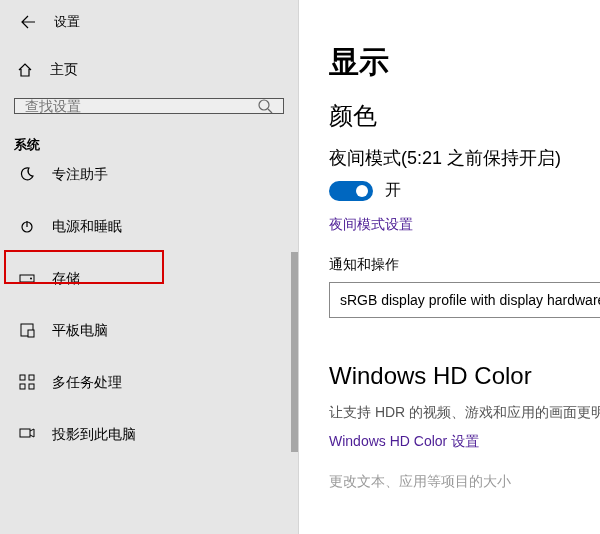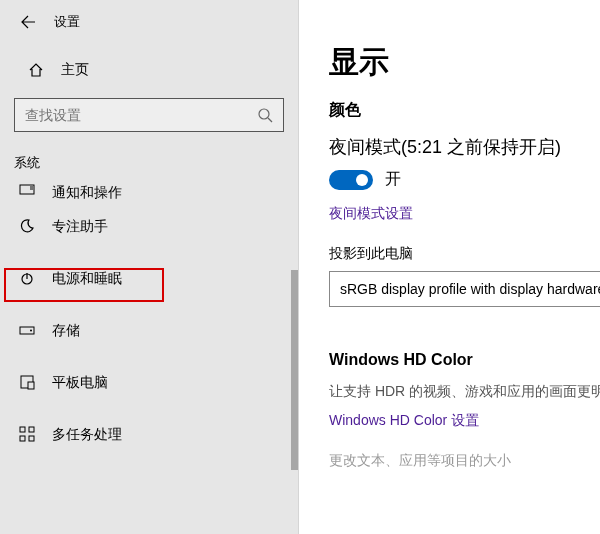--- a/index.html
+++ b/index.html
@@ -9,48 +9,48 @@
     background: #fff; color: #000;
   }
   .app { display: flex; width: 100%; height: 100%; }
   .sidebar {
     width: 299px; height: 100%; background: #e6e6e6;
     border-right: 1px solid #d5d5d5; position: relative;
   }
   .topbar { display: flex; align-items: center; height: 44px; padding-left: 14px; }
   .back-btn { width: 28px; height: 28px; display:flex; align-items:center; justify-content:center; margin-right: 12px; cursor:pointer;}
   .topbar-title { font-size: 13px; }
-  .home-row { display:flex; align-items:center; height:40px; padding-left: 27px; margin-top: 6px; cursor:pointer;}
+  .home-row { display:flex; align-items:center; height:40px; padding-left: 16px; margin-top: 6px; cursor:pointer;}
   .home-row .icon { width: 18px; display:flex; justify-content:center; margin-right: 16px; }
   .home-row .label { font-size: 14px; }
   .search-wrap { padding: 8px 14px 0 14px; }
   .search-box {
-    width: 100%; height: 34px; border: 1px solid #555; background: #eee;
+    width: 100%; height: 16px; border: 1px solid #555; background: #eee;
     display:flex; align-items:center; padding: 0 10px;
   }
   .search-box input {
     flex:1; border:none; background:transparent; outline:none;
     font-size: 14px; color:#666;
   }
-  .group-title { font-size: 13px; font-weight: normal; padding: 22px 0 12px 14px; }
+  .group-title { font-size: 13px; font-weight: bold; padding: 22px 0 12px 14px; }
   .nav { position: relative; }
   .nav-item {
     display:flex; align-items:flex-start; height: 52px;
     padding-left: 18px; cursor:pointer; font-size: 14px;
   }
   .nav-item .icon { width: 18px; display:flex; justify-content:center; align-items:center; margin-right: 16px; }
   .highlight-box {
     position:absolute; border: 2px solid #d60000; pointer-events:none;
   }
   .nav-scrollbar {
     position:absolute; right: 0; width: 7px; background: #a7a7a7;
   }
   .main { flex:1; padding: 42px 0 0 30px; position: relative; overflow:hidden;}
   h1.page-title { font-size: 30px; font-weight: 600; margin-bottom: 17px; }
-  h2.section { font-size: 16px; font-weight: 700; margin-bottom: 14px; margin-top: 6px;}
+  h2.section { font-size: 24px; font-weight: 400; margin-bottom: 14px; margin-top: 6px;}
   .body-text { font-size: 18px; margin-bottom: 10px; }
   .toggle-row { display:flex; align-items:center; margin-bottom: 14px;}
   .toggle {
     width: 44px; height: 20px; border-radius: 10px; background: #0067c0;
     position:relative; margin-right: 12px; cursor:pointer;
   }
   .toggle .knob {
     width: 12px; height: 12px; border-radius: 50%; background:#fff;
     position:absolute; top:4px; right:5px;
   }
@@ -95,29 +95,20 @@
           <circle cx="7" cy="7" r="5" stroke="#666" stroke-width="1.2" fill="none"></circle>
           <path d="M11 11 L15 15" stroke="#666" stroke-width="1.2"></path>
         </svg>
       </div>
     </div>
 
     <div class="group-title">系统</div>
 
     <div class="nav">
 
-      <div class="nav-item" style="height:34px; align-items:flex-start;">
-        <span class="icon">
-          <svg width="16" height="12" viewBox="0 0 16 12">
-              <rect x="1" y="1" width="14" height="9" stroke="#000" fill="none"></rect>
-              <path d="M11 3 H14 M11 5 H14" stroke="#000"></path>
-            </svg>
-        </span>
-        <span>通知和操作</span>
-      </div>
 
       <div class="nav-item">
         <span class="icon">
           <svg width="16" height="16" viewBox="0 0 16 16">
               <path d="M10 2 A6 6 0 1 0 14 10 A5 5 0 0 1 10 2 Z" stroke="#000" stroke-width="1.2" fill="none"></path>
             </svg>
         </span>
         <span>专注助手</span>
       </div>
 
@@ -156,20 +147,29 @@
           <svg width="16" height="16" viewBox="0 0 16 16">
               <rect x="1" y="1" width="5" height="5" stroke="#000" fill="none"></rect>
               <rect x="10" y="1" width="5" height="5" stroke="#000" fill="none"></rect>
               <rect x="1" y="10" width="5" height="5" stroke="#000" fill="none"></rect>
               <rect x="10" y="10" width="5" height="5" stroke="#000" fill="none"></rect>
             </svg>
         </span>
         <span>多任务处理</span>
       </div>
 
+      <div class="nav-item">
+        <span class="icon">
+          <svg width="16" height="16" viewBox="0 0 16 16">
+              <rect x="1" y="3" width="10" height="8" stroke="#000" fill="none"></rect>
+              <path d="M11 5 L15 3 V11 L11 9" stroke="#000" fill="none"></path>
+            </svg>
+        </span>
+        <span>投影到此电脑</span>
+      </div>
 
       <div class="nav-item">
         
         
       </div>
 
       <div class="highlight-box" style="left:4px; top:84px; width:160px; height:34px;"></div>
 
       <div class="nav-scrollbar" style="top:86px; height:200px;"></div>
     </div>
@@ -181,21 +181,21 @@
     <h2 class="section">颜色</h2>
     <div class="body-text">夜间模式(5:21 之前保持开启)</div>
     <div class="toggle-row">
       <div class="toggle">
           <div class="knob"></div>
         </div>
       <span>开</span>
     </div>
     <a class="link">夜间模式设置</a>
 
-    <div class="sublabel">投影到此电脑</div>
+    <div class="sublabel">通知和操作</div>
     <div class="dropdown">
       <span>sRGB display profile with display hardware ...</span>
     </div>
 
     <h2 class="section">Windows HD Color</h2>
     <div class="muted">让支持 HDR 的视频、游戏和应用的画面更明亮...</div>
     <a class="link">Windows HD Color 设置</a>
 
     <div class="muted" style="opacity:0.6;">更改文本、应用等项目的大小</div>
   </div>

